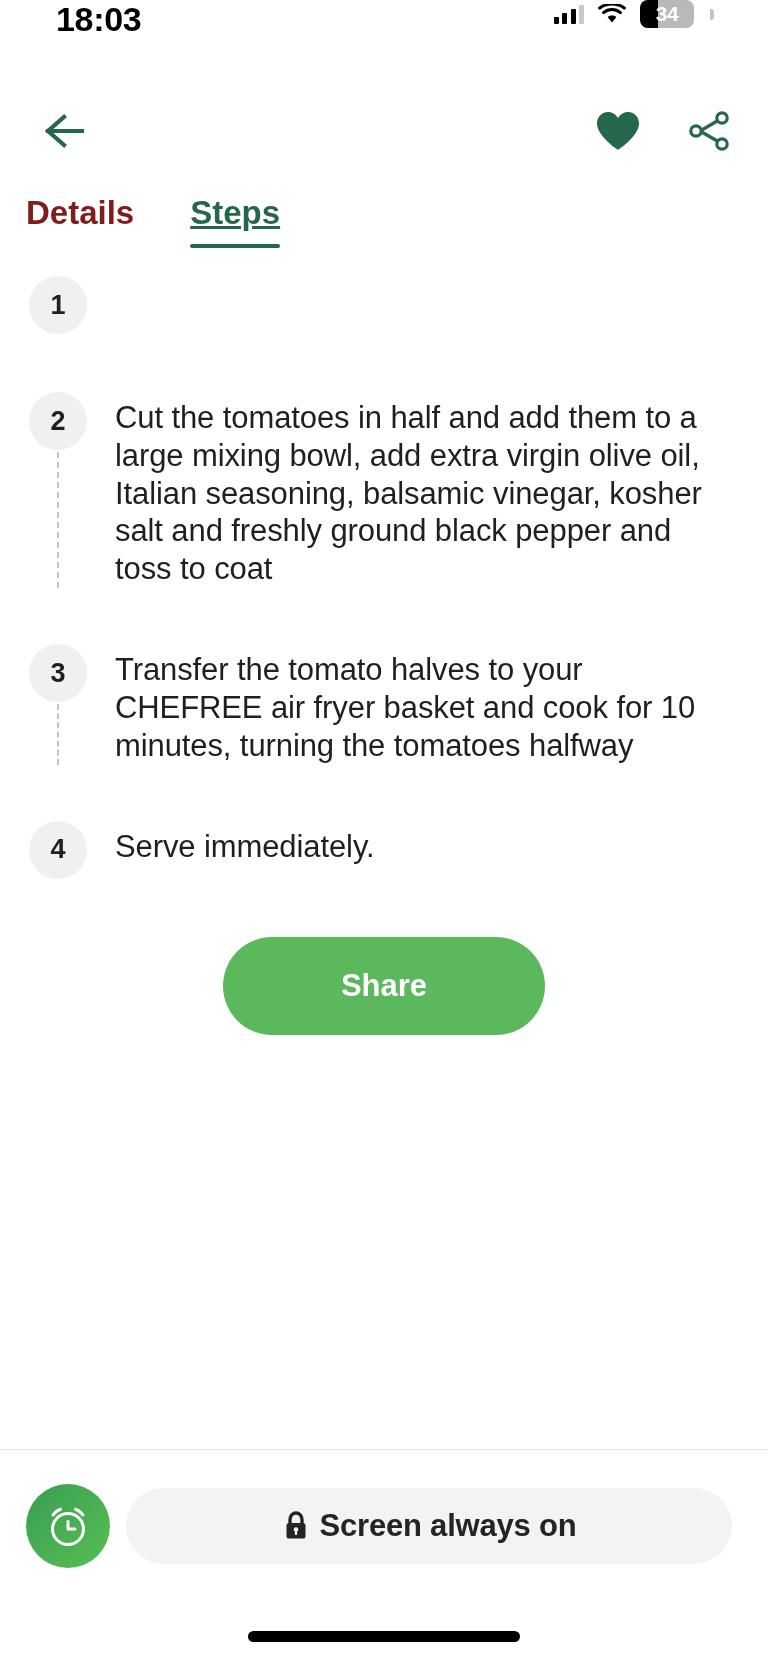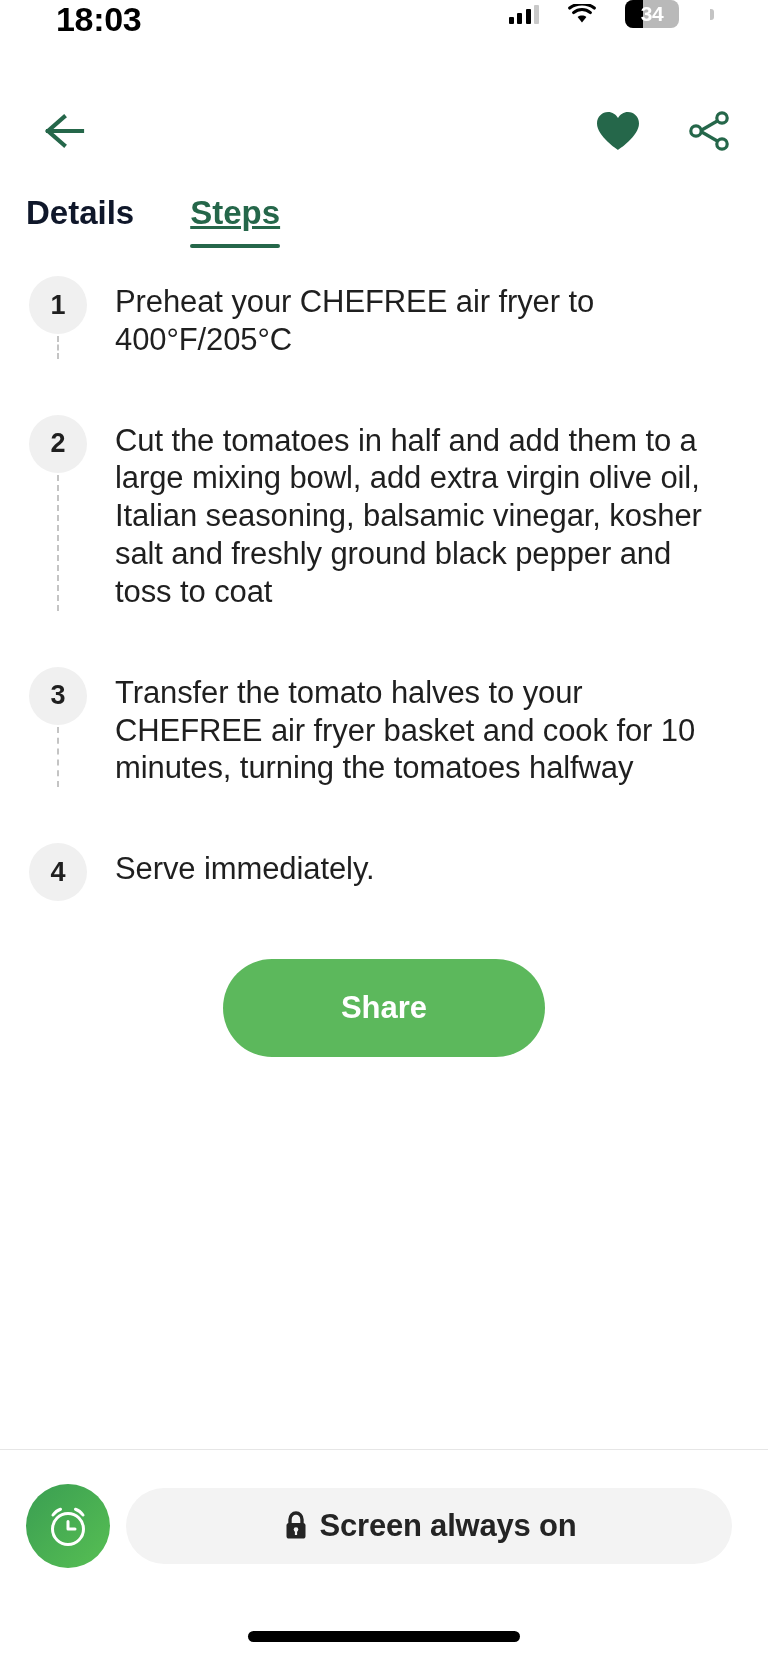--- a/index.html
+++ b/index.html
@@ -19,21 +19,21 @@
     align-items:flex-start;
     justify-content:space-between;
     padding:0 54px 0 56px;
   }
   .status-time {
     font-size:34px;
     font-weight:bold;
     letter-spacing:-0.3px;
     color:#000;
   }
-  .status-right { display:flex; align-items:center; gap:29px; }
+  .status-right { display:flex; align-items:center; gap:14px; }
 
   .cellular { display:flex; align-items:flex-end; gap:3.5px; height:20px; }
   .cellular i { width:5px; background:#000; border-radius:1px; display:block; }
   .cellular i:nth-child(1){ height:7px; }
   .cellular i:nth-child(2){ height:11px; }
   .cellular i:nth-child(3){ height:15px; }
   .cellular i:nth-child(4){ height:19px; background:#c9c9c9; }
 
   .wifi-icon { width:28px; height:20px; display:block; }
 
@@ -82,21 +82,21 @@
   .tabs {
     display:flex;
     align-items:flex-end;
     padding:0 26px;
     gap:56px;
     height:66px;
   }
   .tab {
     font-size:33px;
     font-weight:bold;
-    color:#0f172a;
+    color:#7f1d1d;
     padding-bottom:8px;
     position:relative;
     cursor:pointer;
     white-space:nowrap;
   }
   .tab.active { color:#25674a;text-decoration:underline; }
   .tab.active .tab-underline {
     position:absolute;
     left:0; right:0; bottom:-8px;
     height:4px;
@@ -276,21 +276,20 @@
   </div>
 </div>
 
 <div class="steps">
 
   <div class="step-row">
     <div class="step-marker">
       <div class="step-circle">1</div>
       <div class="step-line"></div>
     </div>
-    <div class="step-text">Preheat your CHEFREE air fryer to 400°F/205°C</div>
   </div>
   <div class="step-gap"></div>
 
   <div class="step-row">
     <div class="step-marker">
       <div class="step-circle">2</div>
       <div class="step-line"></div>
     </div>
     <div class="step-text">Cut the tomatoes in half and add them to a large mixing bowl, add extra virgin olive oil, Italian seasoning, balsamic vinegar, kosher salt and freshly ground black pepper and toss to coat</div>
   </div>

